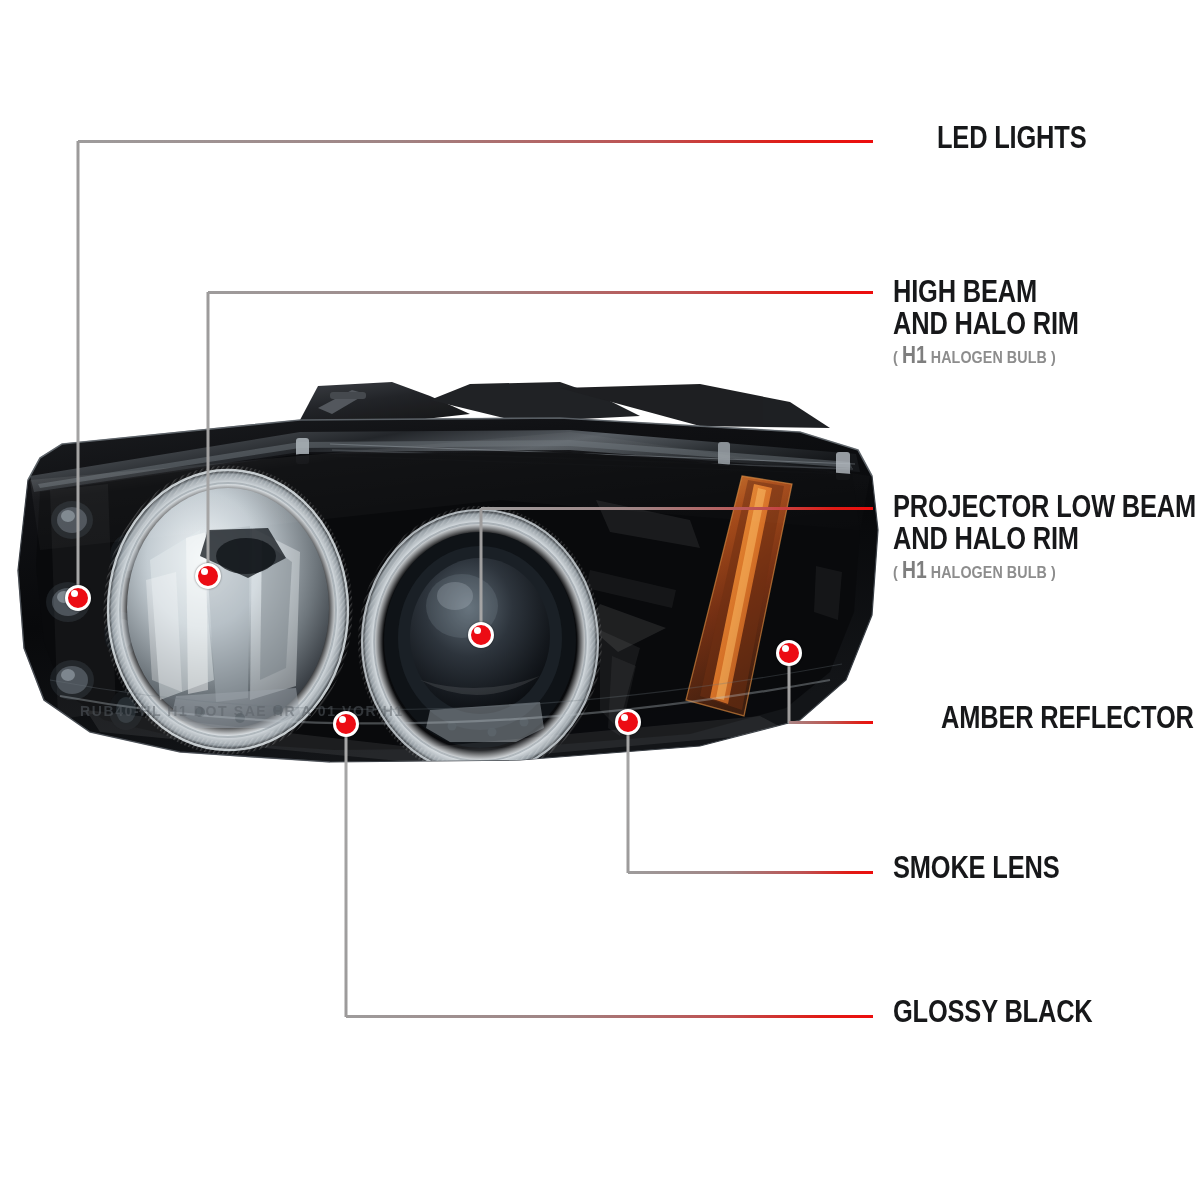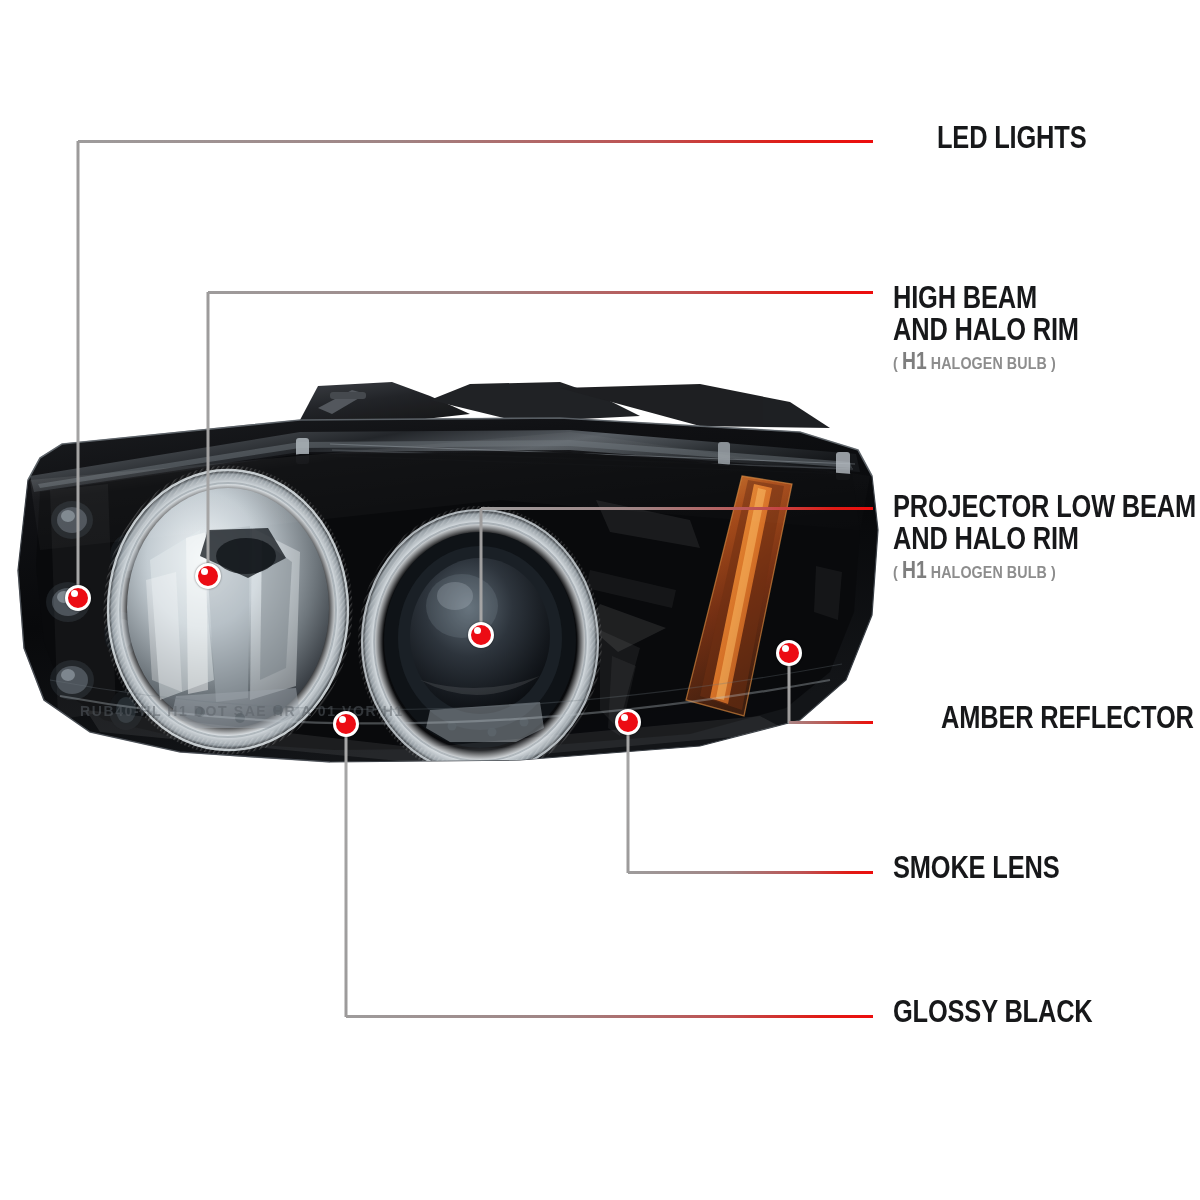--- a/index.html
+++ b/index.html
@@ -363,21 +363,21 @@
   <div class="marker" style="left:208px; top:576px;"></div>
   <div class="marker" style="left:481px; top:635px;"></div>
   <div class="marker" style="left:789px; top:653px;"></div>
   <div class="marker" style="left:628px; top:722px;"></div>
   <div class="marker" style="left:346px; top:724px;"></div>
 
   <div class="callout" style="left:893px; top:122px;margin-left:44px;">
     <span class="ttl">LED LIGHTS</span>
   </div>
 
-  <div class="callout" style="left:893px; top:282px;">
+  <div class="callout" style="left:893px; top:276px;">
     <span class="ttl">HIGH BEAM</span>
     <span class="ttl">AND HALO RIM</span>
     <span class="sub">
       <span>(</span>
       <span class="big">H1</span>
       <span>HALOGEN BULB</span>
       <span>)</span>
     </span>
   </div>
 

